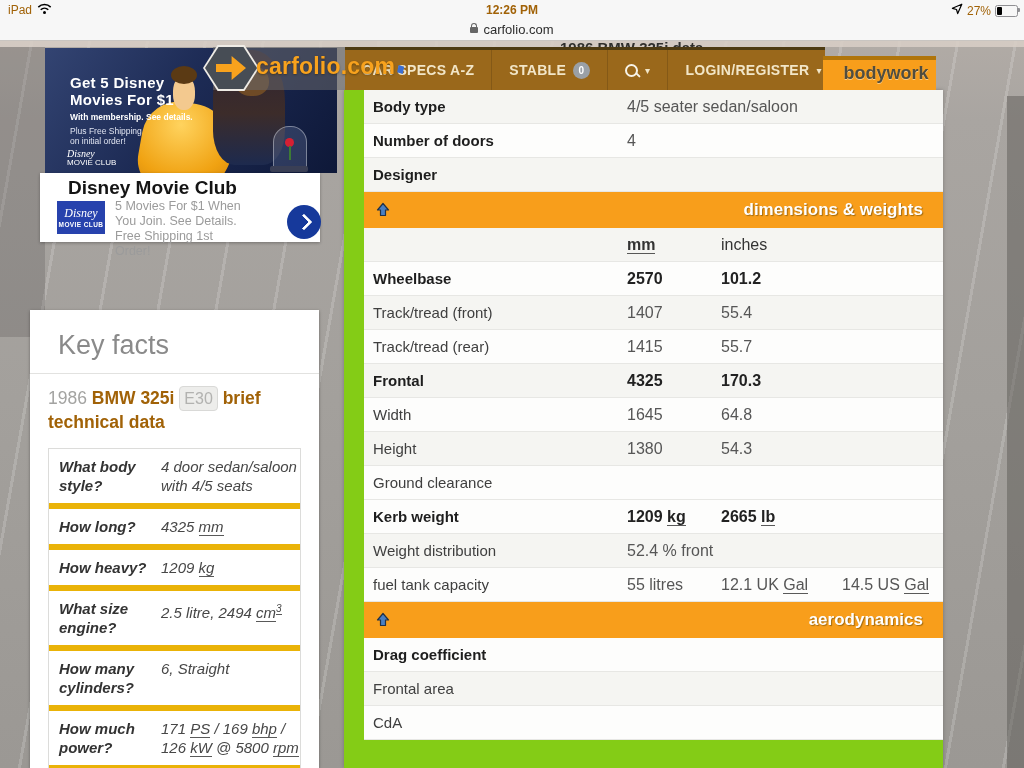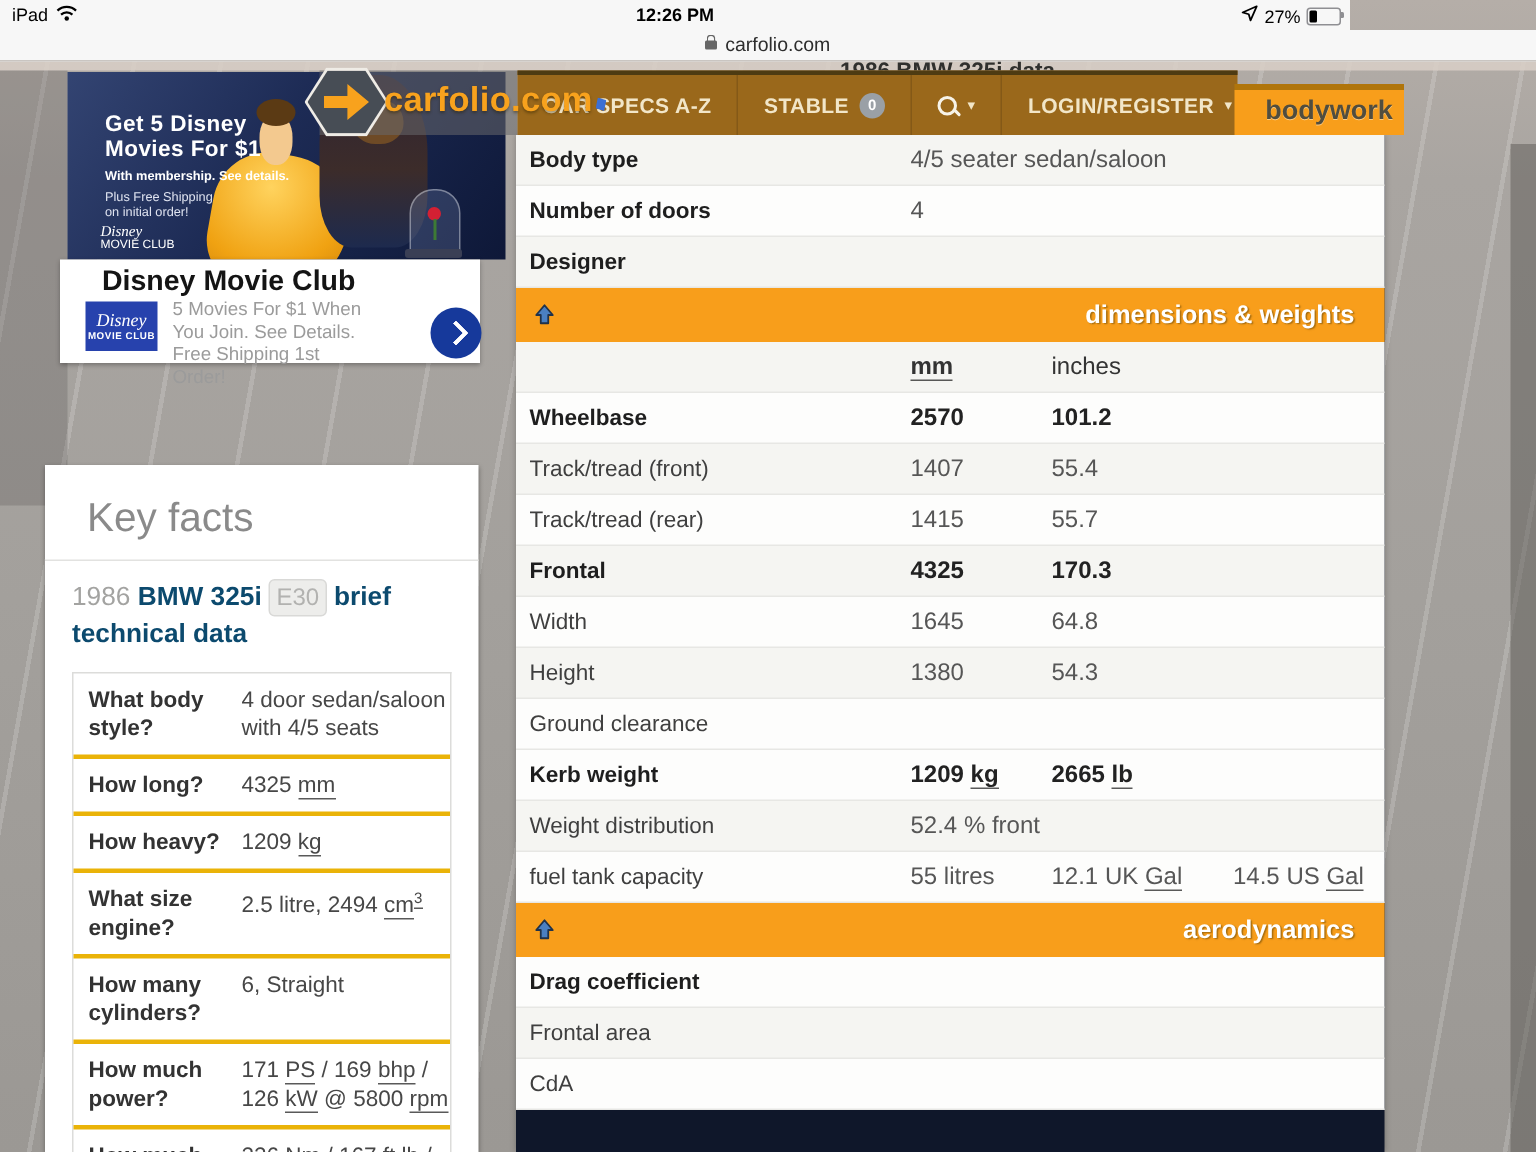--- a/index.html
+++ b/index.html
@@ -10,21 +10,21 @@
 
   
   .bg-stripes{left:0;top:40px;width:1024px;height:728px;
     background:repeating-linear-gradient(100deg,rgba(255,255,255,0) 0 30px,rgba(255,255,255,.30) 30px 33px,rgba(255,255,255,0) 33px 57px);
     opacity:.55;}
   .bg-band{left:0;top:40px;width:1024px;height:7px;background:#d9cfc7;opacity:.85;}
   .bg-left{left:0;top:47px;width:45px;height:290px;background:rgba(70,66,63,.22);}
   .bg-right{left:1007px;top:96px;width:17px;height:672px;background:rgba(84,81,78,.45);}
 
   
-  .statusbar{left:0;top:0;width:900px;height:20px;background:#f7f7f7;font-size:12px;color:#000000;}
+  .statusbar{left:0;top:0;width:1024px;height:20px;background:#f7f7f7;font-size:12px;color:#a16207;}
   .statusbar .sb-left{position:absolute;left:8px;top:3px;display:flex;align-items:center;gap:5px;}
   .statusbar .sb-center{position:absolute;left:0;right:0;top:3px;text-align:center;font-weight:700;}
   .statusbar .sb-right{position:absolute;right:6px;top:3px;display:flex;align-items:center;gap:4px;}
   .urlbar{left:0;top:20px;width:1024px;height:20px;background:#f7f7f7;border-bottom:1px solid #c9c5c1;}
   .url-wrap{position:absolute;left:0;right:0;top:2px;text-align:center;font-size:13px;color:#2d2d2d;}
   .lock{display:inline-block;width:8px;height:6px;background:#666;border-radius:1px;position:relative;margin-right:5px;top:-1px;}
   .lock:before{content:"";position:absolute;left:1px;top:-4px;width:4px;height:4px;border:1.4px solid #666;border-bottom:none;border-radius:3px 3px 0 0;}
   .batt{display:inline-block;width:21px;height:10px;border:1px solid #8f8f93;border-radius:2.5px;position:relative;background:#f7f7f7;}
   .batt-fill{position:absolute;left:1px;top:1px;bottom:1px;width:5px;background:#000;border-radius:1px;}
   .batt:after{content:"";position:absolute;right:-3px;top:2.5px;width:2px;height:4px;background:#8f8f93;border-radius:0 1px 1px 0;}
@@ -55,21 +55,21 @@
 
   .page-title-clip{left:560px;top:39px;width:270px;height:8px;overflow:hidden;z-index:1;
                    font-size:15px;font-weight:700;color:#30302e;}
 
   
   .bodywork-tab{left:823px;top:56px;width:100px;height:34px;z-index:5;
     background:linear-gradient(#b0750b 0 4px,#f89e1b 4px);display:flex;align-items:center;justify-content:center;padding-left:13px;}
   .bodywork-tab span{font-size:18px;font-weight:700;color:#514d3e;text-shadow:0 1px 0 rgba(255,255,255,.45);}
 
   
-  .spec-table{left:344px;top:90px;width:579px;height:678px;background:#0f172a;z-index:3;box-shadow:0 0 4px rgba(0,0,0,.25);}
+  .spec-table{left:344px;top:90px;width:579px;height:678px;background:#84cc16;z-index:3;box-shadow:0 0 4px rgba(0,0,0,.25);padding-left:20px;}
   .spec-row{position:relative;height:34px;border-bottom:1px solid #e7e7e4;box-sizing:border-box;background:#fdfdfc;}
   .spec-row.alt{background:#f5f5f2;}
   .spec-label{position:absolute;left:9px;top:0;line-height:33px;font-size:15px;color:#3f3f3f;}
   .spec-label.b{font-weight:700;color:#1e1e1e;}
   .spec-cell{position:absolute;top:0;line-height:33px;font-size:16px;color:#565656;white-space:nowrap;}
   .spec-cell.bv{font-weight:700;color:#222;}
   .spec-cell.ch{color:#333;}
   .c0{left:263px;} .c1{left:357px;} .c2{left:478px;}
   .section-head{position:relative;height:36px;background:#f89e1b;display:flex;align-items:center;}
   .section-title{position:absolute;right:20px;top:0;line-height:36px;font-size:17px;font-weight:700;color:#fff;
@@ -112,25 +112,25 @@
   .ad-card-body{position:absolute;left:75px;top:26px;width:132px;font-size:12.5px;line-height:15px;color:#9b9b9b;}
   .ad-btn{position:absolute;left:247px;top:32px;width:34px;height:34px;border-radius:50%;background:#16399b;cursor:pointer;}
   .ad-btn-chev{position:absolute;left:11px;top:11px;width:9px;height:9px;border-right:3px solid #fff;border-top:3px solid #fff;
                transform:rotate(45deg);border-radius:1px;}
 
   
   .kf-card{left:30px;top:310px;width:289px;height:458px;background:#fff;z-index:2;box-shadow:0 1px 3px rgba(0,0,0,.35);}
   .kf-title{padding:20px 0 12px 28px;font-size:27px;color:#8a8a8a;border-bottom:1px solid #e2e2e0;}
   .kf-subtitle{margin:12px 18px 0 18px;font-size:17.5px;line-height:23px;color:#222;}
   .kf-subtitle .muted{color:#a3a3a1;margin-top:45px;}
-  .kf-subtitle .boldseg{font-weight:700;color:#0c4a6e;}
+  .kf-subtitle .boldseg{font-weight:700;color:#a16207;}
   .kf-badge{display:inline-block;background:#ededeb;color:#b2b2b0;border:1px solid #d9d9d7;border-radius:4px;
             padding:0 4px;font-size:16px;}
   .kf-table{margin:14px 18px 0 18px;border:1px solid #dcdcda;border-bottom:none;}
-  .kf-row{display:flex;border-bottom:3px solid #eab308;padding:8px 0;}
+  .kf-row{display:flex;border-bottom:6px solid #eab308;padding:8px 0;font-style:italic;}
   .kf-q{width:92px;padding-left:10px;font-size:15px;font-weight:700;color:#333;line-height:19px;flex:none;}
   .kf-a{margin-left:10px;width:150px;font-size:15px;color:#474747;line-height:19px;}
 </style>
 </head>
 <body>
 
 <div class="abs bg-stripes"></div>
 <div class="abs bg-band"></div>
 <div class="abs bg-left"></div>
 <div class="abs bg-right"></div>

